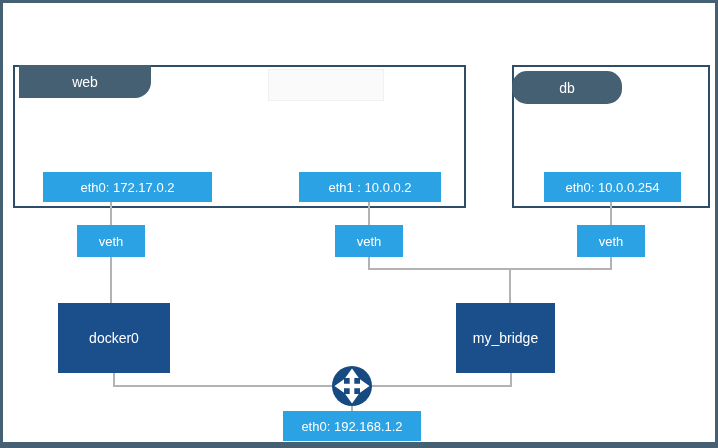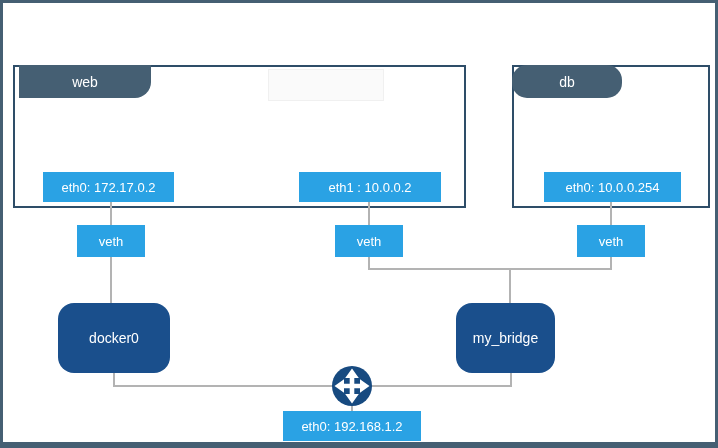--- a/index.html
+++ b/index.html
@@ -19,21 +19,21 @@
   .cbox{
     position:absolute;background:#ffffff;border:2px solid #2e4d68;
     box-sizing:border-box;
   }
   .badge{
     position:absolute;background:#2aa2e4;color:#fff;font-size:13px;
     display:flex;align-items:center;justify-content:center;box-sizing:border-box;
   }
   .bridge{
     position:absolute;background:#1a4f8c;color:#fff;font-size:14px;
-    display:flex;align-items:center;justify-content:center;border-radius:16px;
+    display:flex;align-items:center;justify-content:center;
   }
   .line{position:absolute;background:#b3b3b3;}
   .placeholder{
     position:absolute;left:265px;top:66px;width:116px;height:32px;
     background:#fafafa;border:1px solid #f0f0f0;box-sizing:border-box;
   }
   .router{position:absolute;left:328px;top:362px;width:42px;height:42px;}
 </style>
 </head>
 <body>
@@ -58,25 +58,25 @@
   <div class="line" style="left:365px;top:199px;width:2px;height:7px;"></div>
   <div class="line" style="left:607px;top:199px;width:2px;height:7px;"></div>
 
 
   <div class="tab" style="left:16px;top:62px;width:132px;height:33px;font-size:14px;">
     <span>web</span>
   </div>
 
   <div class="placeholder"></div>
 
-  <div class="tab" style="left:509px;top:62px;width:110px;height:33px;font-size:14px;border-radius:15px;">
+  <div class="tab" style="left:509px;top:68px;width:110px;height:33px;font-size:14px;border-radius:15px;">
     <span>db</span>
   </div>
 
-  <div class="badge" style="left:40px;top:169px;width:131px;height:30px;">
+  <div class="badge" style="left:40px;top:169px;width:169px;height:30px;">
     <span>eth0: 172.17.0.2</span>
   </div>
   <div class="badge" style="left:296px;top:169px;width:142px;height:30px;align-items:center;">
     <span>eth1 : 10.0.0.2</span>
   </div>
   <div class="badge" style="left:541px;top:169px;width:137px;height:30px;">
     <span>eth0: 10.0.0.254</span>
   </div>
 
   <div class="badge" style="left:74px;top:222px;width:68px;height:32px;">

